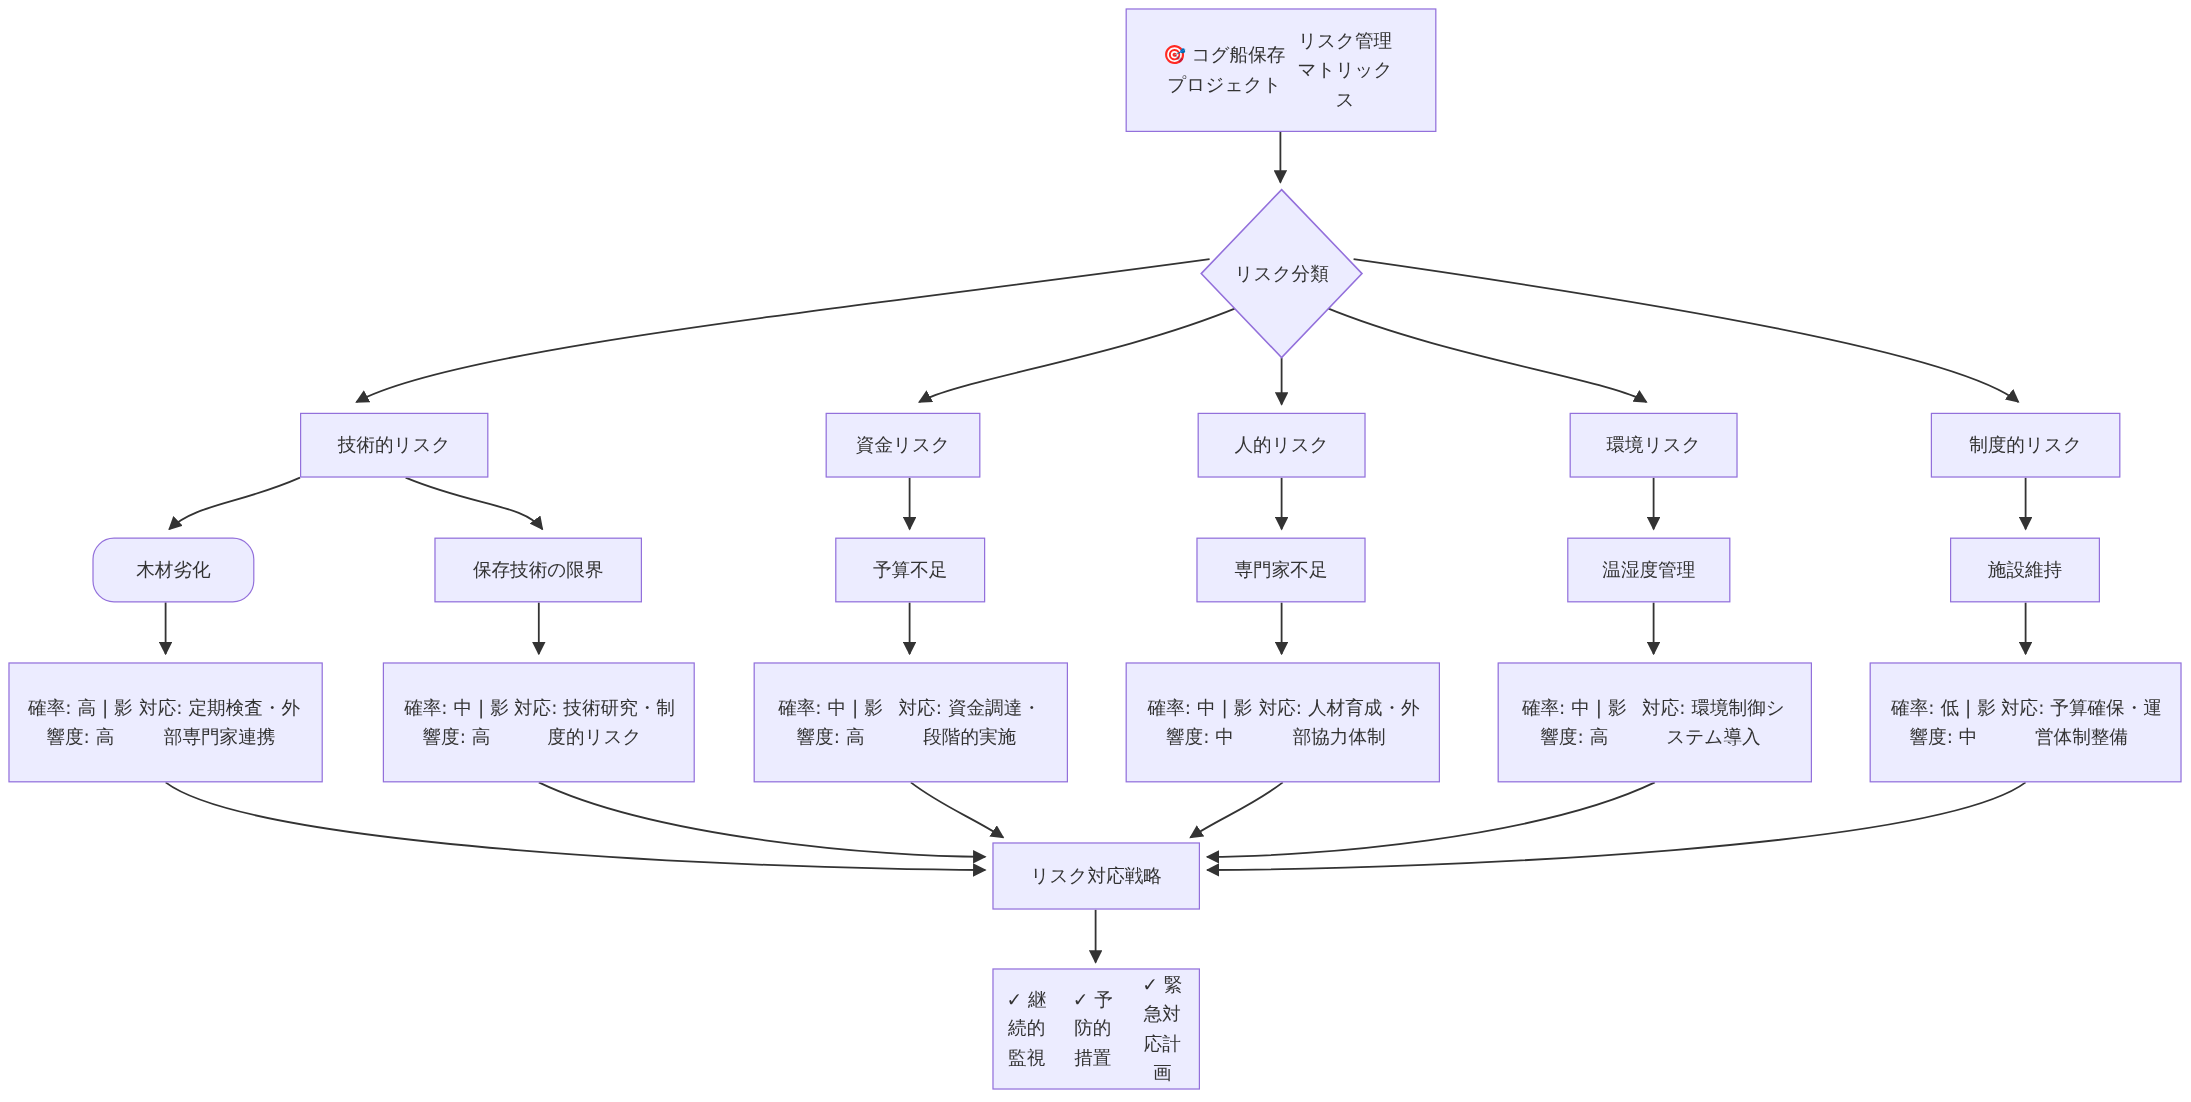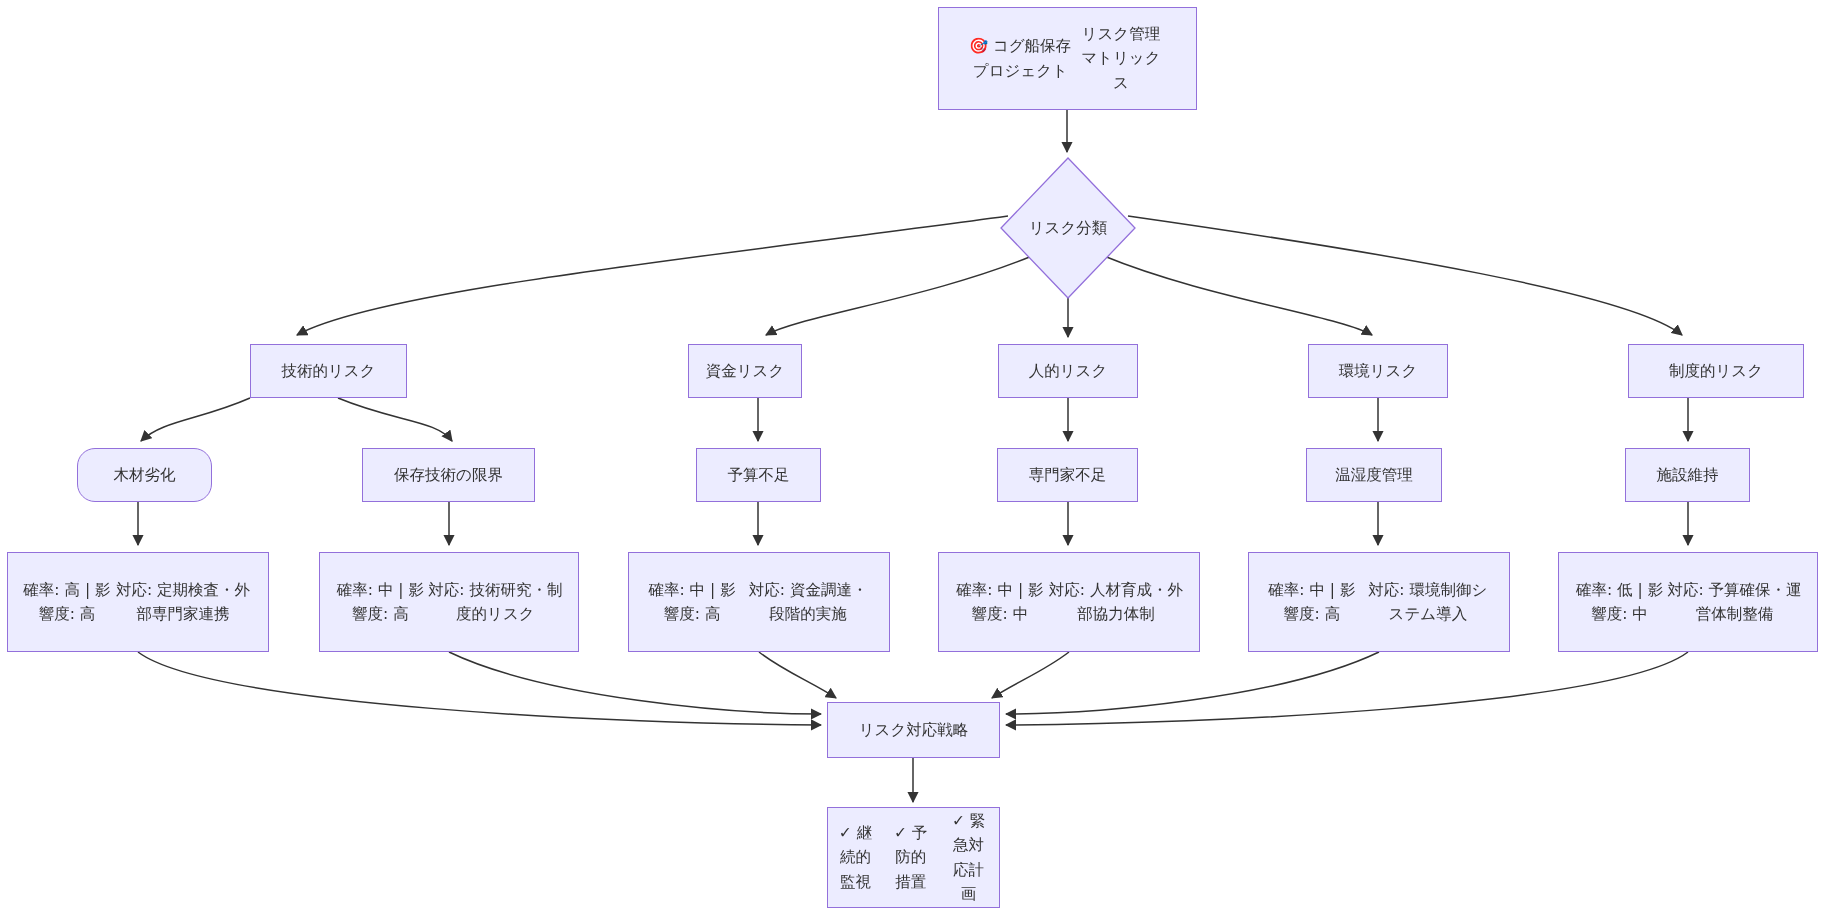--- a/index.html
+++ b/index.html
@@ -106,24 +106,24 @@
   <div class="node title-node" style="left:938px; top:7px; width:259px; height:103px;">
     <div>
       <span class="icon">🎯</span><span>コグ船保存プロジェクト</span>
     </div>
     <div>リスク管理マトリックス</div>
   </div>
 
   <div class="node plain" style="left:1001px; top:200px; width:134px; height:56px;">リスク分類</div>
 
   <div class="node" style="left:215px; top:344px; width:157px; height:54px;margin-left:35px;">技術的リスク</div>
-  <div class="node" style="left:688px; top:344px; width:114px; height:54px;">資金リスク</div>
+  <div class="node" style="left:688px; top:344px; width:129px; height:54px;">資金リスク</div>
   <div class="node" style="left:998px; top:344px; width:140px; height:54px;">人的リスク</div>
   <div class="node" style="left:1308px; top:344px; width:140px; height:54px;">環境リスク</div>
-  <div class="node" style="left:1609px; top:344px; width:176px; height:54px;margin-left:19px;">制度的リスク</div>
+  <div class="node" style="left:1609px; top:344px; width:158px; height:54px;">制度的リスク</div>
 
   <div class="node" style="left:77px; top:448px; width:135px; height:54px;border-radius:18px;">木材劣化</div>
   <div class="node" style="left:362px; top:448px; width:173px; height:54px;">保存技術の限界</div>
   <div class="node" style="left:696px; top:448px; width:125px; height:54px;">予算不足</div>
   <div class="node" style="left:997px; top:448px; width:141px; height:54px;">専門家不足</div>
   <div class="node" style="left:1306px; top:448px; width:136px; height:54px;">温湿度管理</div>
   <div class="node" style="left:1625px; top:448px; width:125px; height:54px;">施設維持</div>
 
   <div class="node assessment-node" style="left:7px; top:552px; width:262px; height:100px;">
     <div>確率: 高 | 影響度: 高</div>

